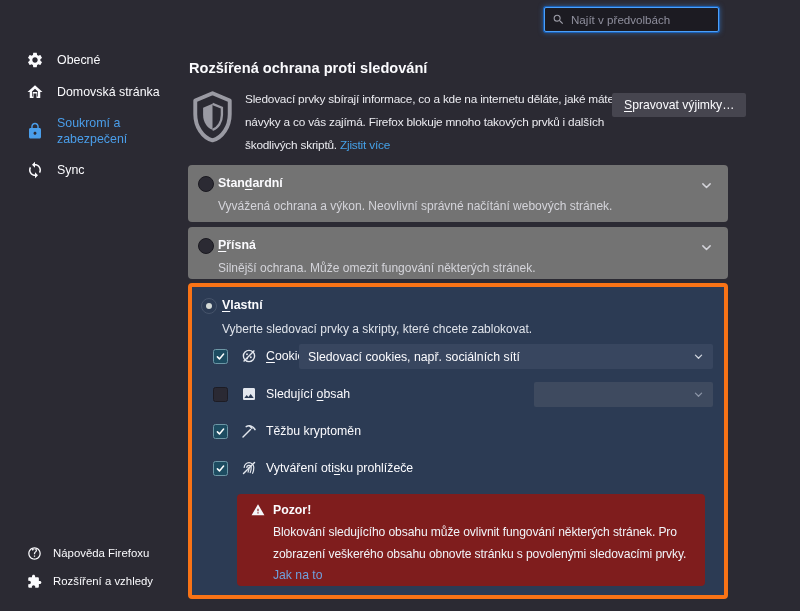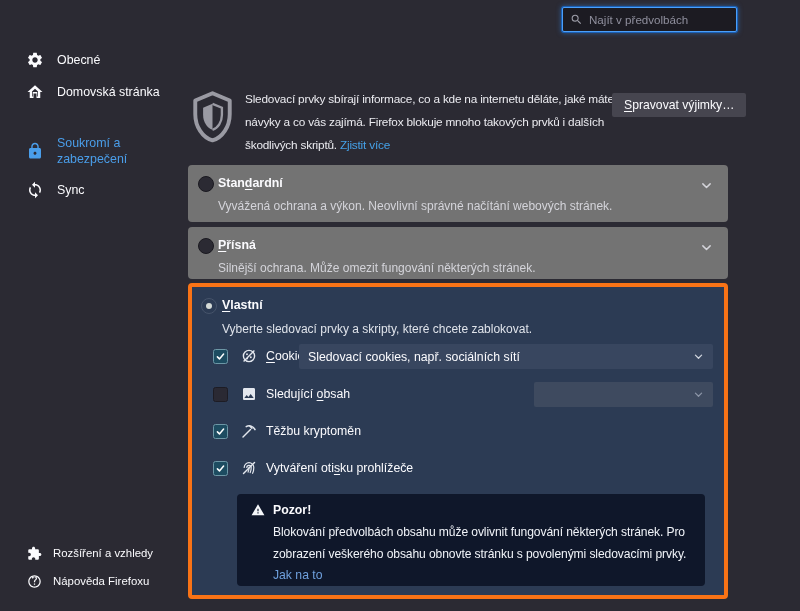--- a/index.html
+++ b/index.html
@@ -1,38 +1,38 @@
 <!DOCTYPE html>
 <html><head>
 <meta charset="utf-8">
 <style>
   * { margin:0; padding:0; box-sizing:border-box; }
   html,body { width:800px; height:611px; background:#2b2a33; overflow:hidden;
     font-family:"Liberation Sans", sans-serif; color:#fbfbfe; }
   .screen { position:relative; width:800px; height:611px; background:#2b2a33; }
 
   
-  .searchbox { position:absolute; left:562px; top:7px; width:175px; height:25px;
+  .searchbox { position:absolute; left:544px; top:7px; width:175px; height:25px;
     background:#1c1b22; border:1px solid #4b9ffa; border-radius:2px;
     box-shadow:0 0 0 1px #1a5fb4, 0 0 5px 1px rgba(53,132,220,.55);
     display:flex; align-items:center; padding:0 7px; gap:6px; }
   .searchbox svg { flex:0 0 auto; color:#9d9da8; }
   .searchbox input { flex:1; background:transparent; border:none; outline:none;
     color:#fbfbfe; font-size:11.6px; font-family:inherit; }
   .searchbox input::placeholder { color:#8f8f9d; }
 
   
   .sidebar { position:absolute; left:0; top:0; width:186px; height:611px; }
   .side-items { position:absolute; top:50px; left:0; width:100%;
     display:flex; flex-direction:column; gap:12px; }
   .side-item { display:flex; align-items:center; gap:13px; padding:1px 8px 1px 26px;
     font-size:12.4px; line-height:16px; cursor:pointer; }
   .side-item svg { flex:0 0 auto; }
   .side-item .lab { max-width:112px; }
-  .side-item.selected { color:#4a9eea;margin-top:20px; }
+  .side-item.selected { color:#4a9eea; }
   .side-footer { position:absolute; top:544px; left:0; width:100%;
     display:flex; flex-direction:column; gap:10px; }
   .side-footer .side-item { font-size:11.4px; gap:11px; padding-left:27px; }
 
   
   .page-title { position:absolute; left:189px; top:60px; font-size:14.6px; font-weight:700; }
   .intro-shield { position:absolute; left:189px; top:90px; }
   .intro-text { position:absolute; left:245px; top:88px; width:405px;
     font-size:11.8px; letter-spacing:-0.2px; line-height:23px; color:#ebebf0; }
   a.link { color:#45a1e8; text-decoration:none; cursor:pointer; }
@@ -74,21 +74,21 @@
 
   .select { position:absolute; height:25px; background:#38465f; border-radius:2px;
     display:flex; align-items:center; padding:0 9px; font-size:12.3px; cursor:pointer; }
   #select-cookies { left:107px; top:57px; width:414px; }
   #select-content { left:342px; top:95px; width:179px; background:#3e4a5f; cursor:default; }
   .select .chev2 { margin-left:auto; color:#cfd4dd; display:flex; }
   #select-content .chev2 { color:#8b94a6; }
 
   
   .warnbox { position:absolute; left:45px; top:207px; width:468px; height:92px;
-    background:#0f172a; border-radius:4px; padding:9px 14px; }
+    background:#7f1d1d; border-radius:4px; padding:9px 14px; }
   .warn-head { display:flex; align-items:center; gap:8px; font-weight:700; font-size:12.3px; }
   .warn-head svg { color:#f5f7fa; }
   .warn-text { margin:5px 0 0 22px; width:432px; font-size:12.1px; letter-spacing:-0.1px;
     line-height:21.5px; color:#f1f4f9; }
   .warn-link { display:inline-block; margin:2px 0 0 22px; font-size:12.2px; color:#6fa0dd; cursor:pointer;text-align:center; }
 </style>
 </head>
 <body>
 
 <div class="screen">
@@ -123,33 +123,34 @@
       <div class="side-item">
         <svg width="18" height="18" viewBox="0 0 24 24" fill="currentColor">
             <path d="M12 4V1L8 5l4 4V6c3.31 0 6 2.69 6 6 0 1.01-.25 1.97-.7 2.8l1.46 1.46C19.54 15.03 20 13.57 20 12c0-4.42-3.58-8-8-8zm0 14c-3.31 0-6-2.69-6-6 0-1.01.25-1.97.7-2.8L5.24 7.74C4.46 8.97 4 10.43 4 12c0 4.42 3.58 8 8 8v3l4-4-4-4v3z"></path>
           </svg>
         <span class="lab">Sync</span>
       </div>
     </div>
     <div class="side-footer">
       <div class="side-item">
         <svg width="15" height="15" viewBox="0 0 24 24" fill="currentColor">
+            <path d="M12 2C6.48 2 2 6.48 2 12s4.48 10 10 10 10-4.48 10-10S17.52 2 12 2zm0 18c-4.41 0-8-3.59-8-8s3.59-8 8-8 8 3.59 8 8-3.59 8-8 8zm1-3h-2v-2h2v2zm2.07-7.75-.9.92C13.45 10.9 13 11.5 13 13h-2v-.5c0-1.1.45-2.1 1.17-2.83l1.24-1.26c.37-.36.59-.86.59-1.41 0-1.1-.9-2-2-2s-2 .9-2 2H8c0-2.21 1.79-4 4-4s4 1.79 4 4c0 .88-.36 1.68-.93 2.25z"></path>
+          </svg>
+        <span class="lab">Nápověda Firefoxu</span>
+      </div>
+      <div class="side-item">
+        <svg width="15" height="15" viewBox="0 0 24 24" fill="currentColor">
             <path d="M20.5 11H19V7c0-1.1-.9-2-2-2h-4V3.5C13 2.12 11.88 1 10.5 1S8 2.12 8 3.5V5H4c-1.1 0-1.99.9-1.99 2v3.8H3.5c1.49 0 2.7 1.21 2.7 2.7s-1.21 2.7-2.7 2.7H2V20c0 1.1.9 2 2 2h3.8v-1.5c0-1.49 1.21-2.7 2.7-2.7 1.49 0 2.7 1.21 2.7 2.7V22H17c1.1 0 2-.9 2-2v-4h1.5c1.38 0 2.5-1.12 2.5-2.5S21.88 11 20.5 11z"></path>
           </svg>
         <span class="lab">Rozšíření a vzhledy</span>
       </div>
-      <div class="side-item">
-        <svg width="15" height="15" viewBox="0 0 24 24" fill="currentColor">
-            <path d="M12 2C6.48 2 2 6.48 2 12s4.48 10 10 10 10-4.48 10-10S17.52 2 12 2zm0 18c-4.41 0-8-3.59-8-8s3.59-8 8-8 8 3.59 8 8-3.59 8-8 8zm1-3h-2v-2h2v2zm2.07-7.75-.9.92C13.45 10.9 13 11.5 13 13h-2v-.5c0-1.1.45-2.1 1.17-2.83l1.24-1.26c.37-.36.59-.86.59-1.41 0-1.1-.9-2-2-2s-2 .9-2 2H8c0-2.21 1.79-4 4-4s4 1.79 4 4c0 .88-.36 1.68-.93 2.25z"></path>
-          </svg>
-        <span class="lab">Nápověda Firefoxu</span>
-      </div>
     </div>
   </nav>
 
+  <h1 class="page-title">Rozšířená ochrana proti sledování</h1>
 
   <svg class="intro-shield" width="47" height="55" viewBox="0 0 24 28">
     <path d="M12 1.6 3.2 5.3v7c0 6.3 3.7 12 8.8 13.4 5.1-1.4 8.8-7.1 8.8-13.4v-7L12 1.6z" fill="none" stroke="#9a9aa3" stroke-width="2" stroke-linejoin="round"></path>
     <path d="M12 7 7.2 9v3.7c0 3.5 2 6.7 4.8 7.6V7z" fill="#9a9aa3"></path>
     <path d="M12 7 16.8 9v3.7c0 3.5-2 6.7-4.8 7.6" fill="none" stroke="#9a9aa3" stroke-width="1.2"></path>
   </svg>
 
   <p class="intro-text"><span>Sledovací prvky sbírají informace, co a kde na internetu děláte, jaké máte návyky a co vás zajímá. Firefox blokuje mnoho takových prvků i dalších škodlivých skriptů.</span>
     <a class="link">Zjistit více</a></p>
 
@@ -255,18 +256,18 @@
       <span class="trk-label"><span>Vytváření oti</span><span class="ak">s</span><span>ku prohlížeče</span></span>
     </div>
 
     <div class="warnbox">
       <div class="warn-head">
         <svg width="14" height="14" viewBox="0 0 24 24" fill="currentColor">
             <path d="M1 21h22L12 2 1 21zm12-3h-2v-2h2v2zm0-4h-2v-4h2v4z"></path>
           </svg>
         <span>Pozor!</span>
       </div>
-      <div class="warn-text">Blokování předvolbách obsahu může ovlivnit fungování některých stránek. Pro zobrazení veškerého obsahu obnovte stránku s povolenými sledovacími prvky.</div>
+      <div class="warn-text">Blokování sledujícího obsahu může ovlivnit fungování některých stránek. Pro zobrazení veškerého obsahu obnovte stránku s povolenými sledovacími prvky.</div>
       <a class="warn-link">Jak na to</a>
     </div>
   </section>
 
 </div>
 
 </body></html>

